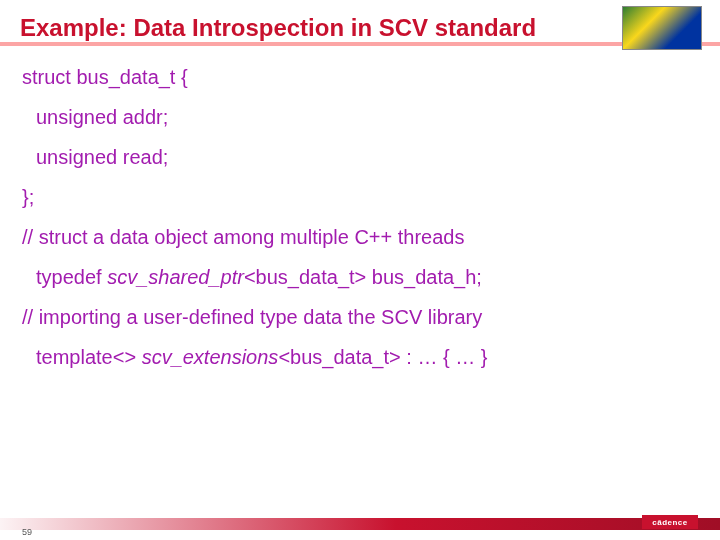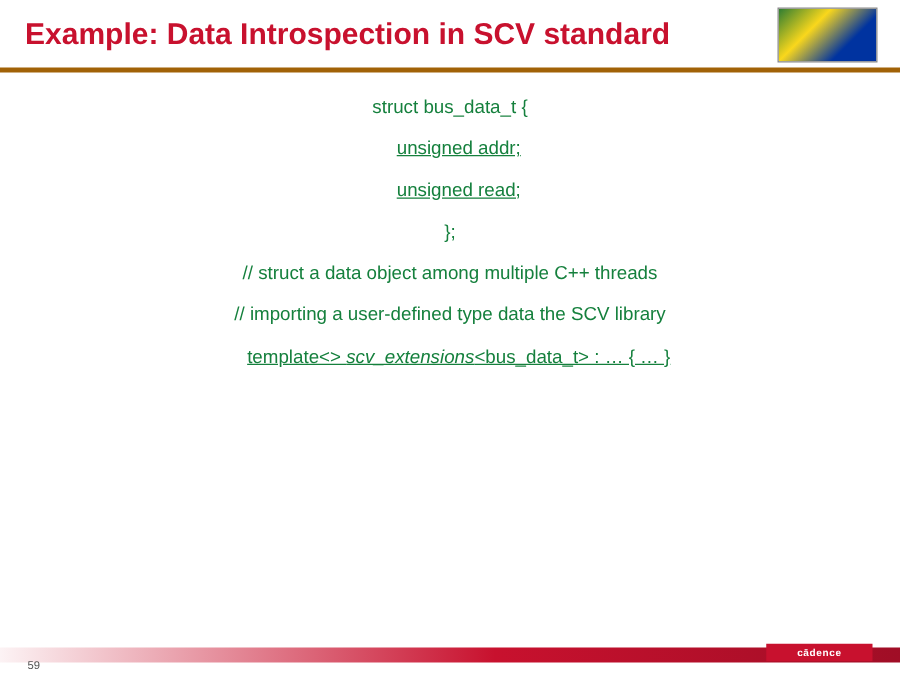--- a/index.html
+++ b/index.html
@@ -6,51 +6,50 @@
   body {
     width: 720px;
     height: 540px;
     font-family: Arial, Helvetica, sans-serif;
     background: #fff;
     position: relative;
     overflow: hidden;
   }
   .header {
     width: 100%;
-    height: 58px;
+    height: 46px;
     position: relative;
     background: #fff;
-    border-bottom: 4px solid #a16207;
+    border-bottom: 4px solid #fca5a5;
   }
   .title {
     position: absolute;
     left: 20px;
     top: 14px;
     font-size: 24px;
     font-weight: bold;
     color: #c8112e;
   }
   .header-logo {
     position: absolute;
     right: 18px;
     top: 6px;
     width: 80px;
     height: 44px;
     background: linear-gradient(135deg, #2e7d32 0%, #f9d71c 35%, #0033a0 70%);
     border: 1px solid #888;
   }
   .content {
     padding: 18px 22px 0 22px;
-    font-size: 15px;
-    color: #15803d;
+    font-size: 20px;
+    color: #a21caf;
     line-height: 1.35;
-    text-align: center;
   }
   .content p { margin-bottom: 13px; }
-  .indent { padding-left: 14px; text-decoration: underline; }
+  .indent { padding-left: 14px; }
   .italic { font-style: italic; }
   .footer-bar {
     position: absolute;
     bottom: 10px;
     left: 0;
     width: 100%;
     height: 12px;
     background: linear-gradient(to right, rgba(200,17,46,0.05) 0%, #c8112e 55%, #a00e26 100%);
   }
   .page-num {
@@ -58,21 +57,21 @@
     bottom: 3px;
     left: 22px;
     font-size: 9px;
     color: #555;
     margin-top: 12px;
   }
   .footer-logo {
     position: absolute;
     right: 22px;
     bottom: 11px;
-    width: 85px;
+    width: 56px;
     height: 14px;
     background: #c8112e;
     display: flex;
     align-items: center;
     justify-content: center;
   }
   .footer-logo-text {
     color: #fff;
     font-size: 8px;
     font-weight: bold;
@@ -87,20 +86,23 @@
   <div class="title">Example: Data Introspection in SCV standard</div>
   <div class="header-logo"></div>
 </div>
 
 <div class="content">
   <p>struct bus_data_t {</p>
   <p class="indent">unsigned addr;</p>
   <p class="indent">unsigned read;</p>
   <p>};</p>
   <p>// struct a data object among multiple C++ threads</p>
+  <p class="indent">
+    <span>typedef </span><span class="italic">scv_shared_ptr</span><span>&lt;bus_data_t&gt; bus_data_h;</span>
+  </p>
   <p>// importing a user-defined type data the SCV library</p>
   <p class="indent">
     <span>template&lt;&gt; </span><span class="italic">scv_extensions</span><span>&lt;bus_data_t&gt; : … { … }</span>
   </p>
 </div>
 
 <div class="footer-bar"></div>
 <div class="page-num">59</div>
 <div class="footer-logo">
   <span class="footer-logo-text">cādence</span>

